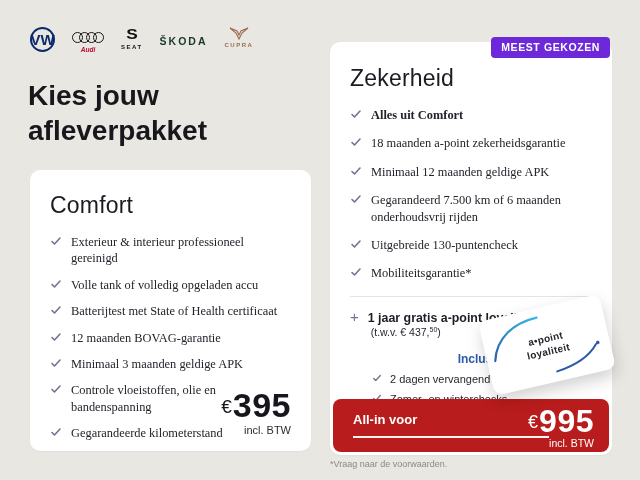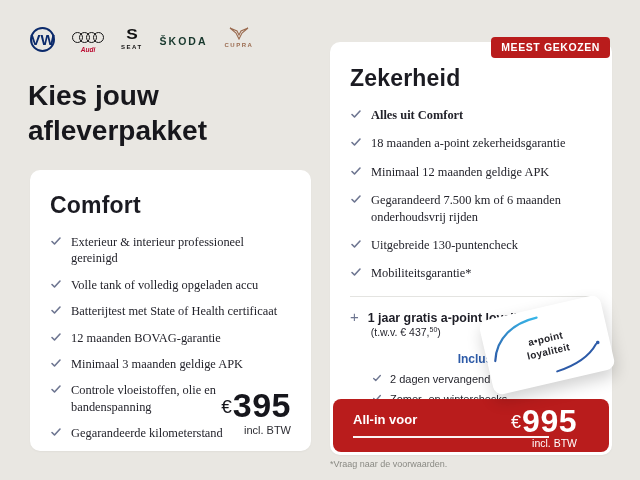--- a/index.html
+++ b/index.html
@@ -23,32 +23,32 @@
   .seat-word{font-size:6px;font-weight:700;letter-spacing:1.5px;color:#111;margin-top:2px;}
   .skoda-word{font-size:10.5px;font-weight:800;letter-spacing:2px;color:#17372c;margin-top:8px;}
   .cupra-word{font-size:6px;font-weight:700;letter-spacing:1.5px;color:#9a6a4e;margin-top:1px;}
   
   .heading{position:absolute;left:28px;top:78px;width:280px;
     font-size:28px;line-height:1.26;font-weight:600;color:#17171c;}
   
   .card{position:absolute;background:#fff;border-radius:10px;box-sizing:border-box;box-shadow:0 1px 2px rgba(0,0,0,0.04);}
   .card-comfort{left:30px;top:170px;width:281px;height:281px;padding:22px 20px;}
   .card-zeker{left:330px;top:42px;width:282px;height:413px;padding:23px 20px;}
-  .card h2{margin:0 0 15px;font-size:23px;font-weight:700;color:#1b1b22;letter-spacing:.2px;}
+  .card h2{margin:0 0 15px;font-size:23px;font-weight:400;color:#1b1b22;letter-spacing:.2px;}
   ul.checks{list-style:none;margin:0;padding:0;display:flex;flex-direction:column;gap:10px;font-family:Liberation Serif, serif;}
   ul.checks li{display:flex;gap:9px;font-size:12.4px;line-height:1.32;color:#23232b;}
   .check{flex:0 0 auto;width:12px;height:12px;color:#6d7590;margin-top:1px;}
   .bold{font-weight:700;}
   
   .price{position:absolute;right:20px;bottom:15px;text-align:right;color:#16161c;}
   .price .euro{font-size:19px;font-weight:500;vertical-align:4px;margin-right:1px;}
   .price .amount{font-size:34px;font-weight:700;letter-spacing:.5px;}
   .price .incl{font-size:11px;color:#2d2d33;margin-top:-1px;}
   
-  .badge{position:absolute;top:-5px;right:2px;background:#b91c1c;color:#fff;
+  .badge{position:absolute;top:-5px;right:2px;background:#6d28d9;color:#fff;
     font-size:10.5px;font-weight:700;letter-spacing:.6px;padding:4px 10px 5px;border-radius:4px;}
   .divider{border:none;border-top:1px solid #e4e4e1;margin:14px 0 12px;}
   .bonus{display:flex;gap:9px;align-items:baseline;font-size:12.4px;}
   .plus{color:#6d7590;font-size:15px;line-height:1;}
   .bonus-label{font-weight:700;color:#1d1d26;}
   .bonus-value{font-size:10.5px;color:#26262e;margin-left:3px;white-space:nowrap;}
   .bonus-value sup{font-size:7px;}
   .inclusief-title{color:#2d5ba8;font-size:12px;font-weight:600;margin:13px 0 7px 22px;text-align:center;}
   ul.subchecks{list-style:none;margin:0 0 0 22px;padding:0;display:flex;flex-direction:column;gap:7px;width:170px;}
   ul.subchecks li{display:flex;gap:8px;font-size:11px;line-height:1.25;color:#26262e;}
@@ -56,21 +56,21 @@
   
   .loyalty{position:absolute;left:155px;top:265px;width:124px;height:76px;background:#fff;border-radius:9px;
     transform:rotate(-13deg);box-shadow:0 7px 16px rgba(0,0,0,.18);z-index:3;
     display:flex;align-items:center;justify-content:center;}
   .loyalty-text{text-align:center;font-size:10px;font-weight:700;color:#26262c;line-height:1.3;letter-spacing:.3px;}
   .loyalty svg{position:absolute;inset:0;width:100%;height:100%;}
   
   .pricebar{position:absolute;left:3px;right:3px;bottom:3px;height:53px;background:#b91c1c;border-radius:8px;z-index:2;}
   .allin{position:absolute;left:20px;top:13px;color:#fff;font-size:13px;font-weight:700;}
   .allin-line{position:absolute;left:20px;top:37px;width:196px;height:1.5px;background:#fff;opacity:.95;}
-  .bar-price{position:absolute;right:32px;top:4px;text-align:right;color:#fff;}
+  .bar-price{position:absolute;right:15px;top:4px;text-align:right;color:#fff;}
   .bar-price .euro{font-size:18px;font-weight:500;vertical-align:4px;margin-right:1px;}
   .bar-price .amount{font-size:32px;font-weight:700;letter-spacing:.5px;}
   .bar-price .incl{font-size:10.5px;margin-top:-3px;}
   
   .footnote{position:absolute;left:330px;top:459px;width:282px;text-align:left;font-size:9px;color:#8a8a84;}
 </style>
 </head>
 <body>
 
 <div class="logos">

